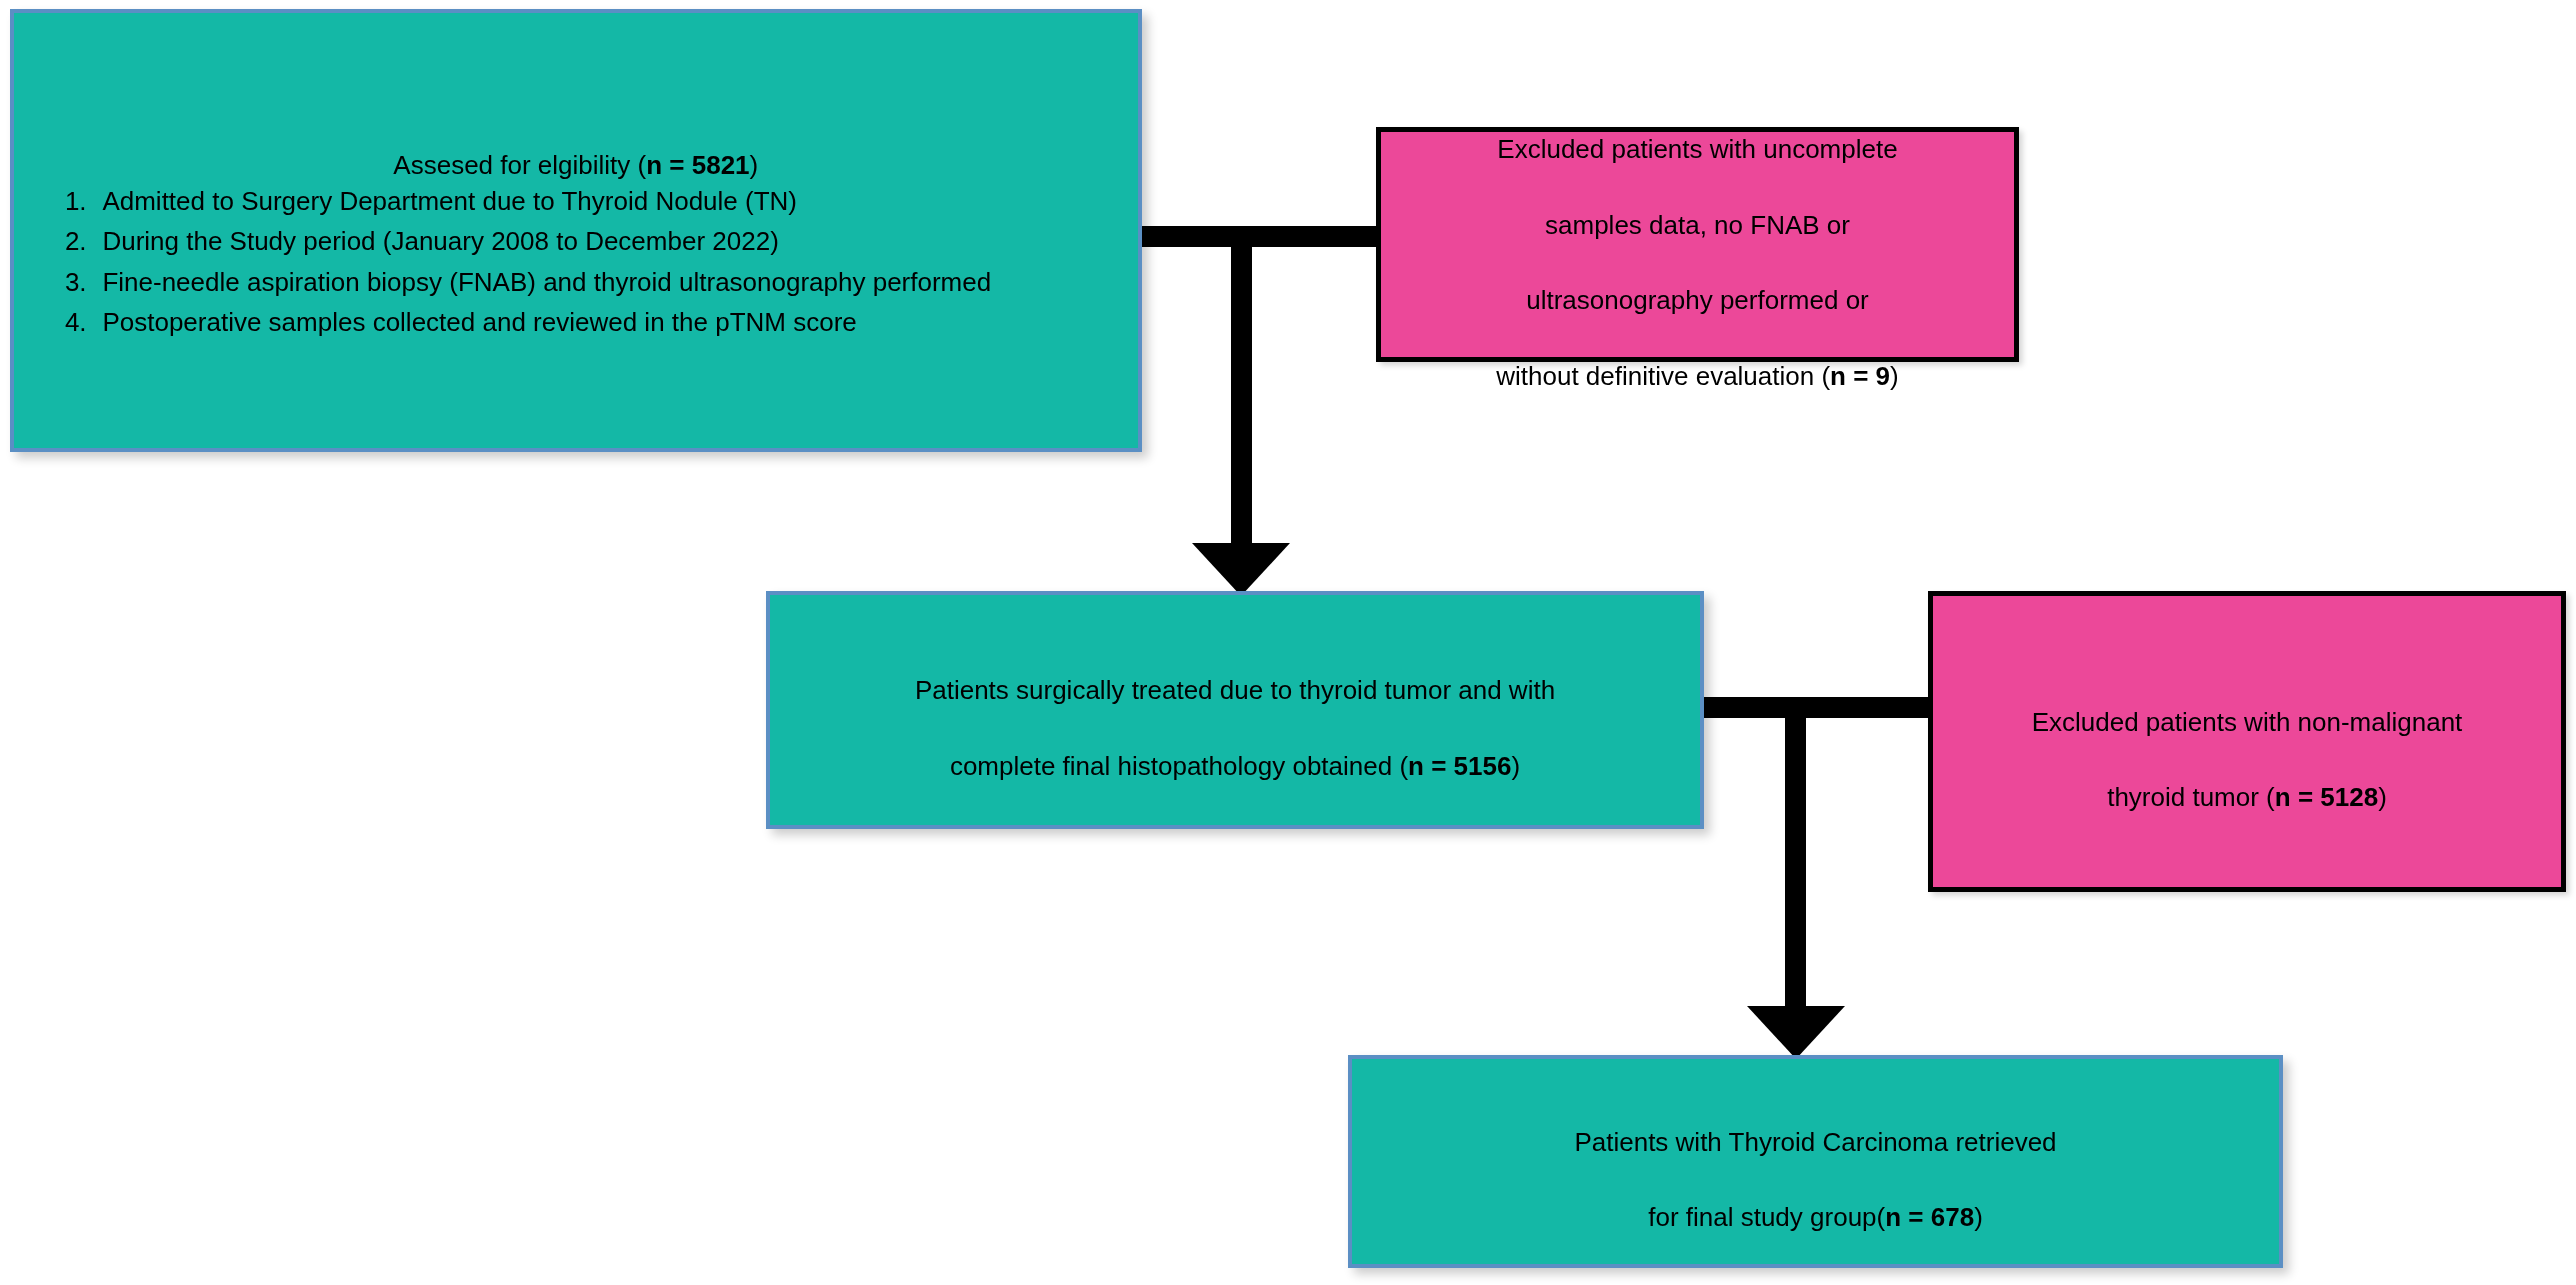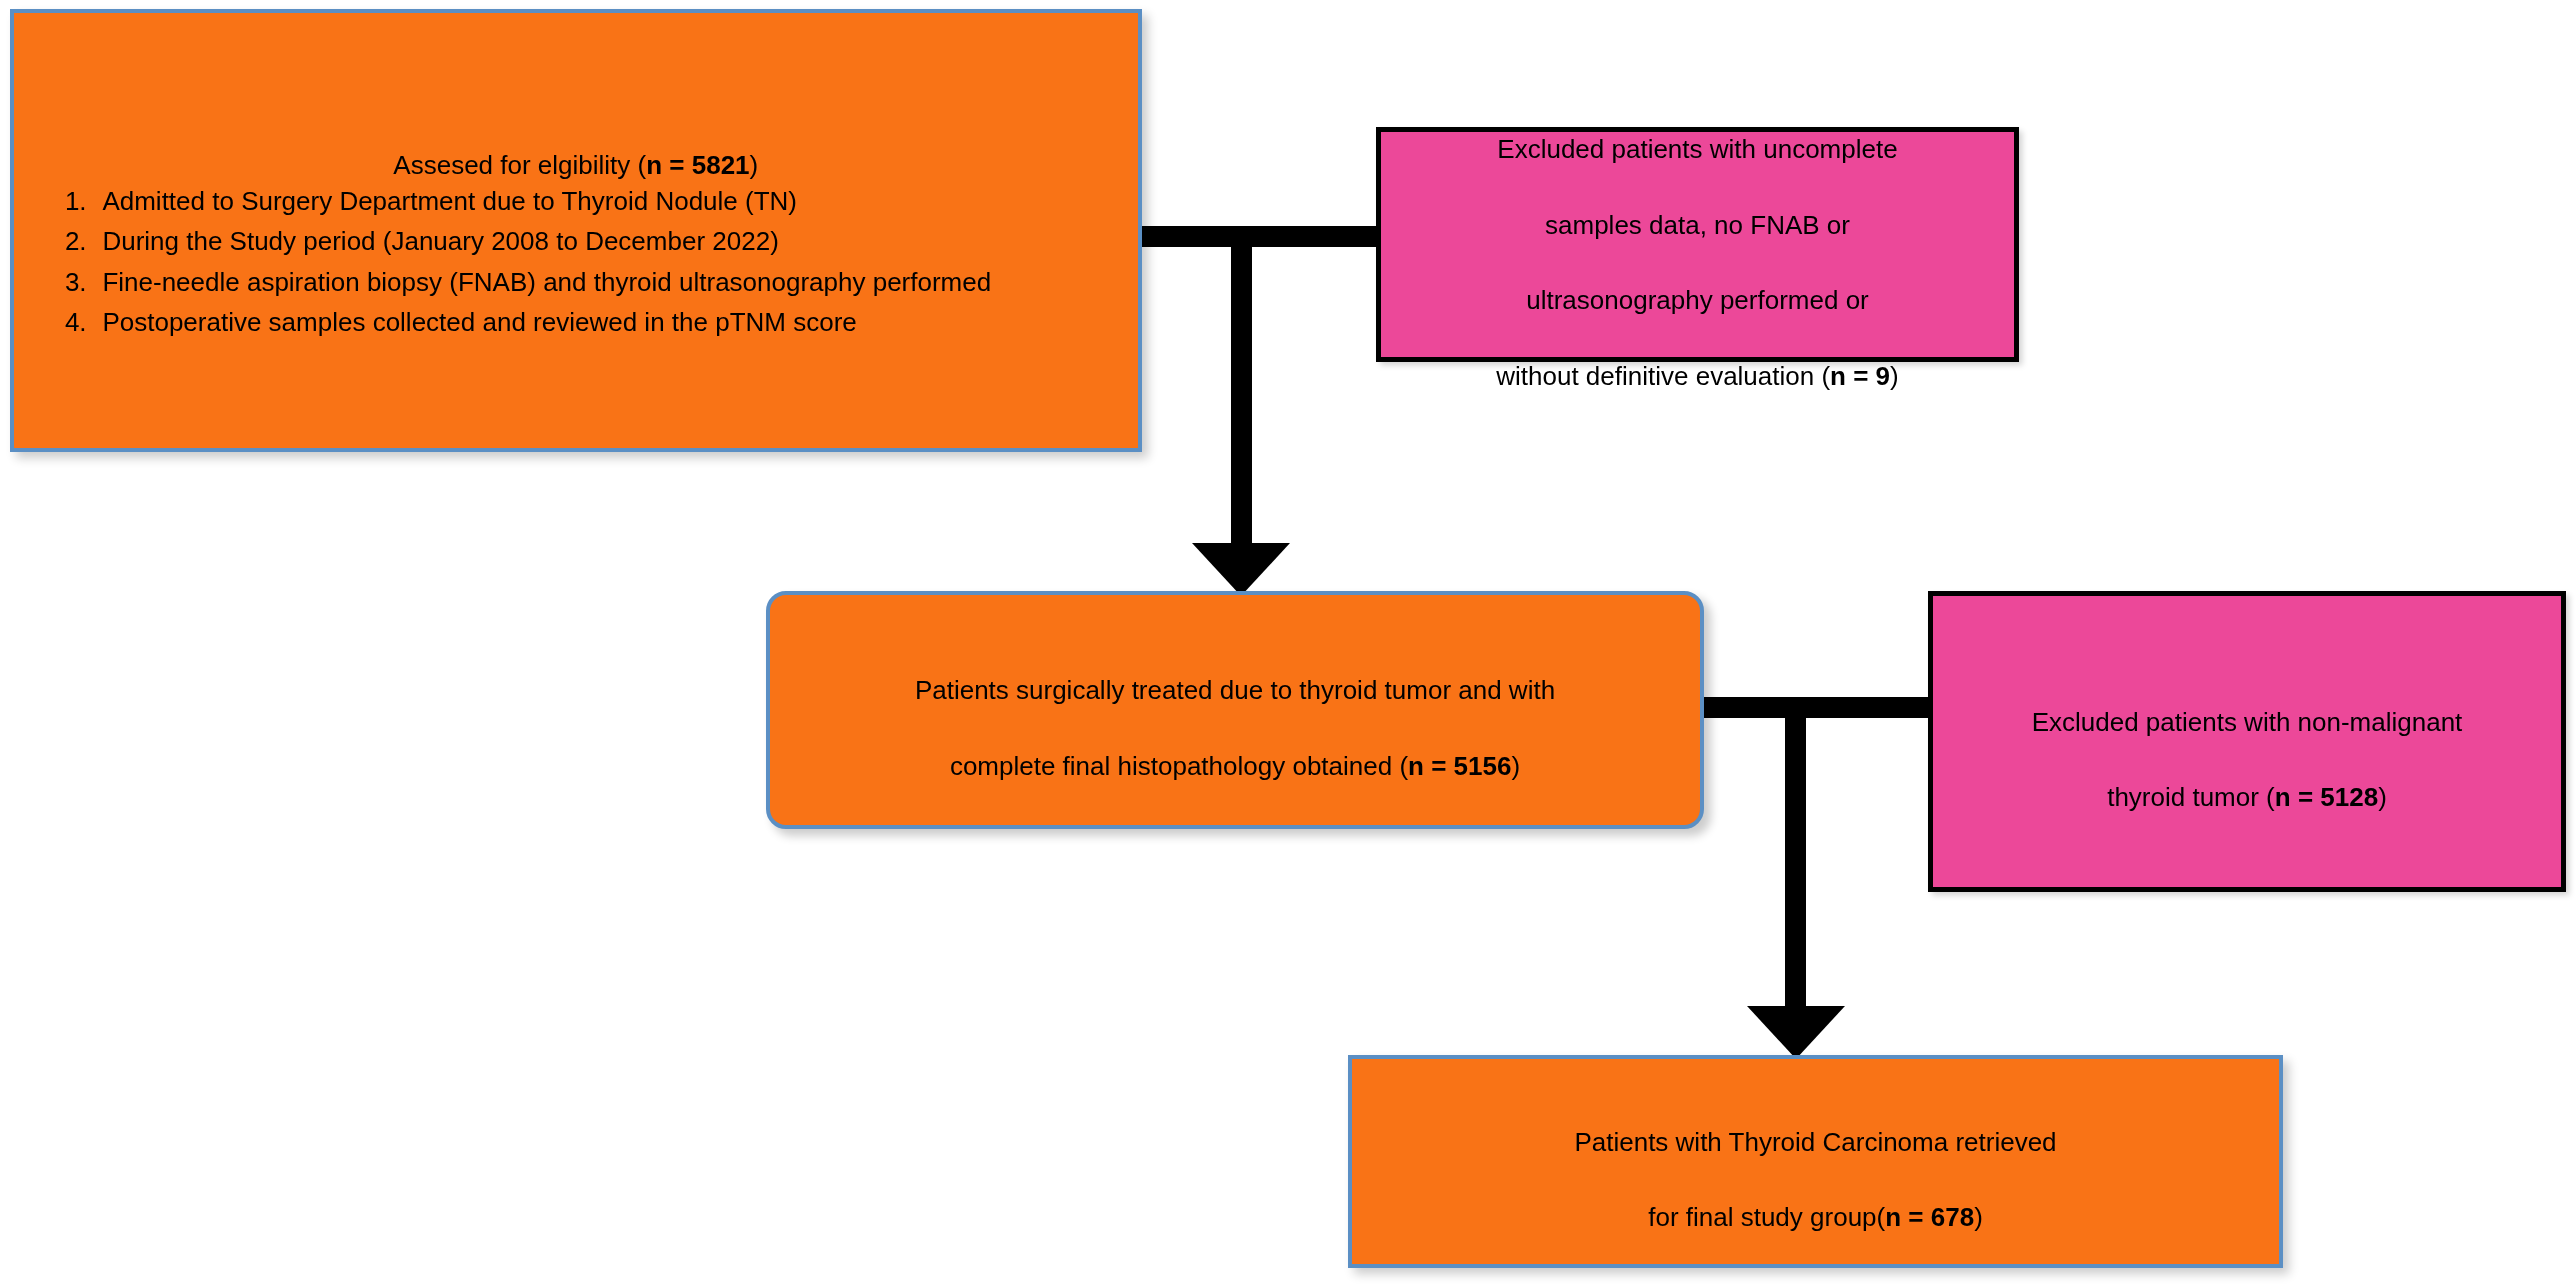--- a/index.html
+++ b/index.html
@@ -22,21 +22,21 @@
   
   .node {
     position: absolute;
     box-sizing: border-box;
     display: flex;
     flex-direction: column;
     justify-content: center;
     z-index: 3;
   }
   .node.blue {
-    background: #f97316;
+    background: #14b8a6;
     border: 4.3px solid #5b8fc4;
     box-shadow: 6.1px 6.1px 9.8px rgba(0,0,0,0.20);
   }
   .node.white {
     background: #ec4899;
     border: 5.5px solid #000000;
     box-shadow: 3.7px 3.7px 6.1px rgba(0,0,0,0.18);
   }
 
   .node-title {
@@ -122,21 +122,21 @@
 
   <div class="node white" style="left:1376px; top:127px; width:643px; height:235px;">
     <div class="centered-text">
       <span>Excluded patients with uncomplete</span><br>
       <span>samples data, no FNAB or</span><br>
       <span>ultrasonography performed or</span><br>
       <span>without definitive evaluation (</span><b>n = 9</b><span>)</span>
     </div>
   </div>
 
-  <div class="node blue" style="left:766px; top:591px; width:938px; height:238px;border-radius:20px;">
+  <div class="node blue" style="left:766px; top:591px; width:938px; height:238px;">
     <div class="centered-text">
       <span>Patients surgically treated due to thyroid tumor and with</span><br>
       <span>complete final histopathology obtained (</span><b>n = 5156</b><span>)</span>
     </div>
   </div>
 
   <div class="node white" style="left:1928px; top:591px; width:638px; height:301px;">
     <div class="centered-text">
       <span>Excluded patients with non-malignant</span><br>
       <span>thyroid tumor (</span><b>n = 5128</b><span>)</span>

